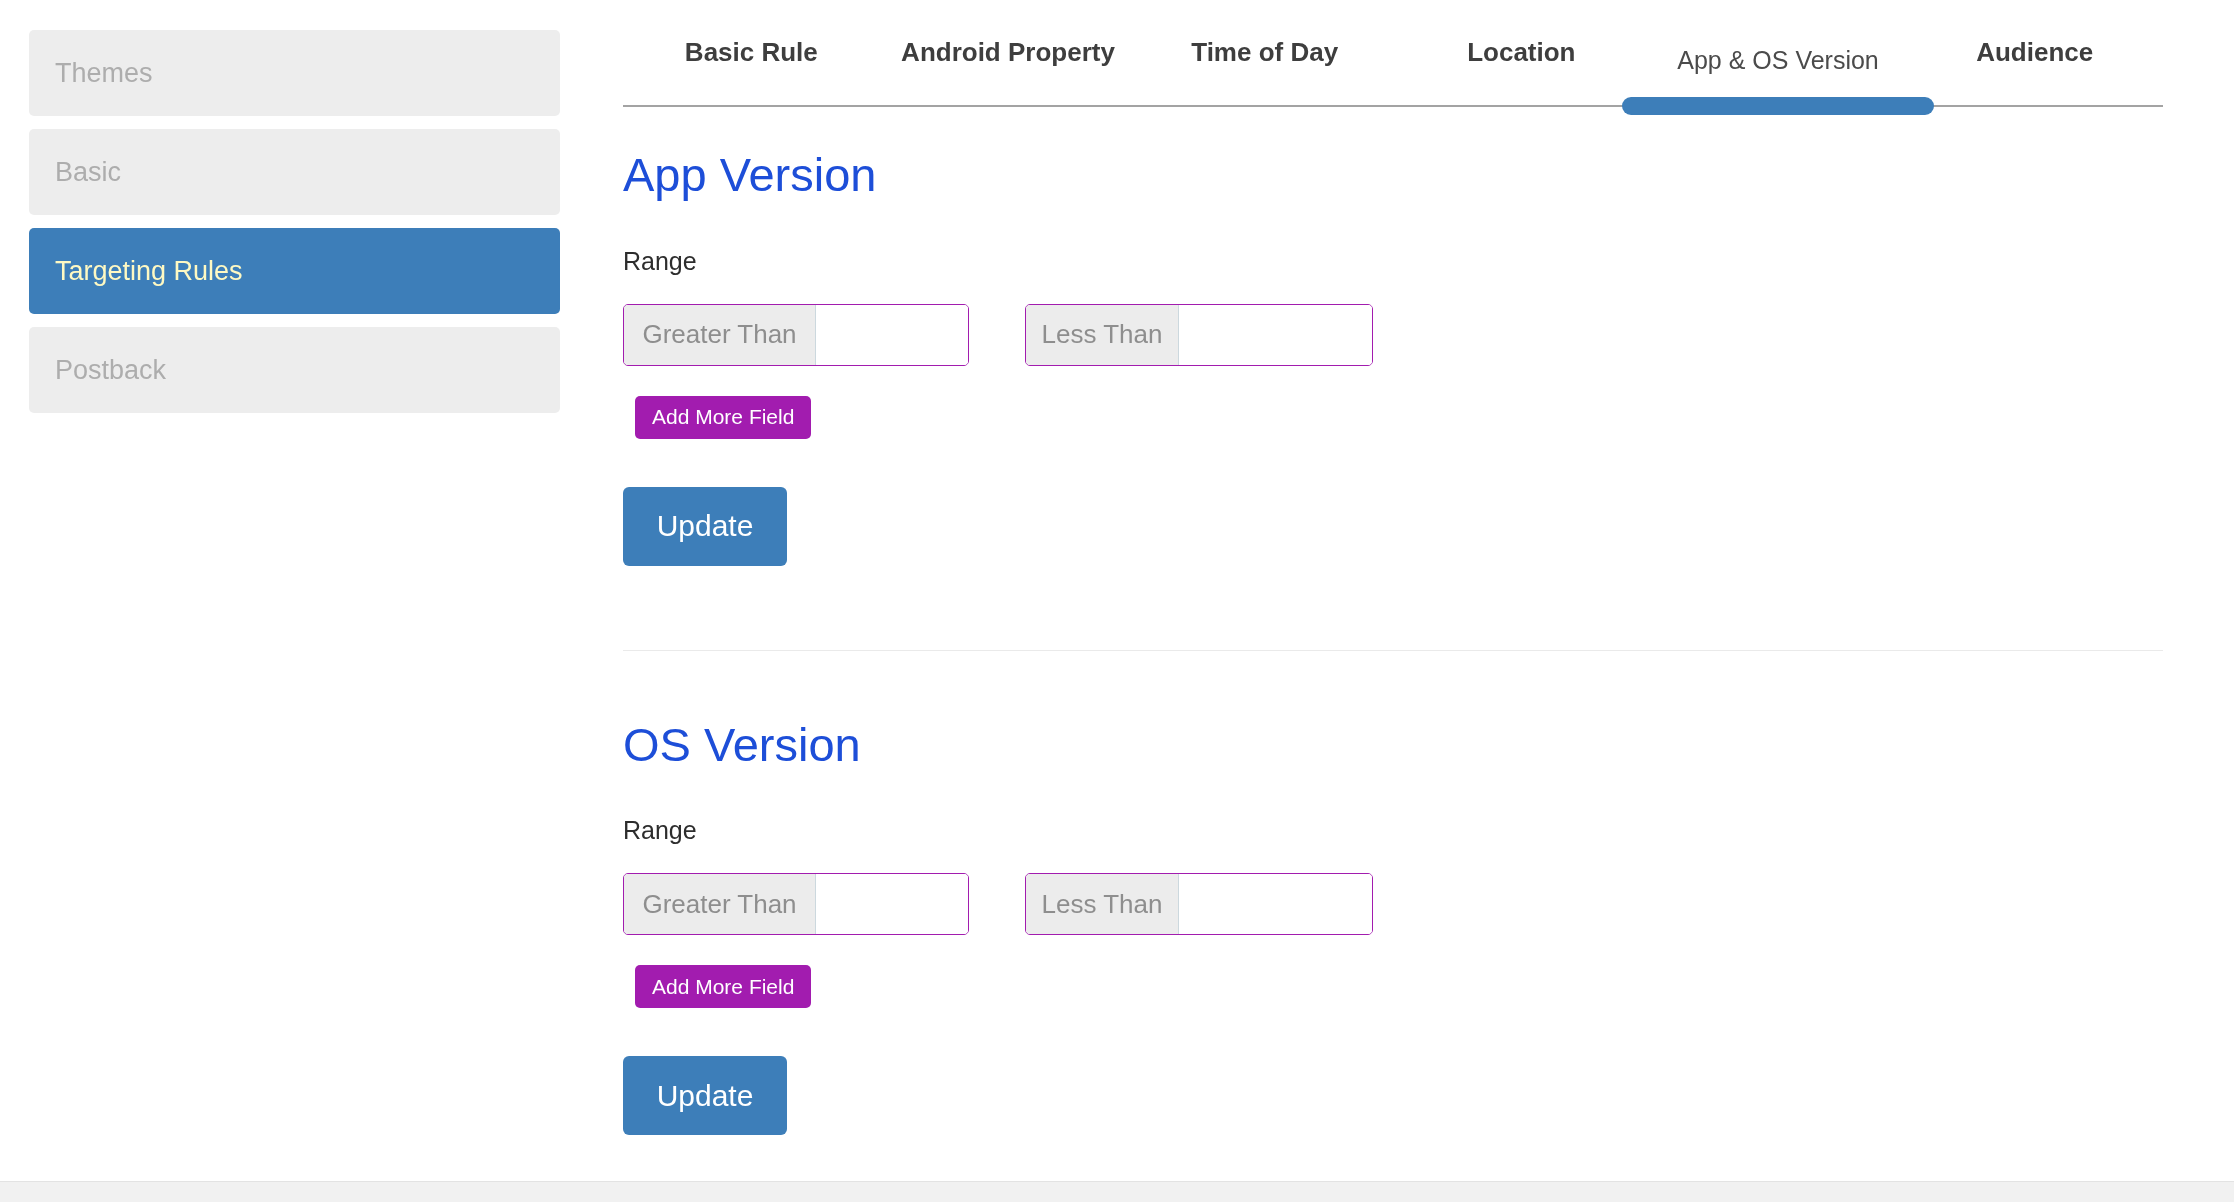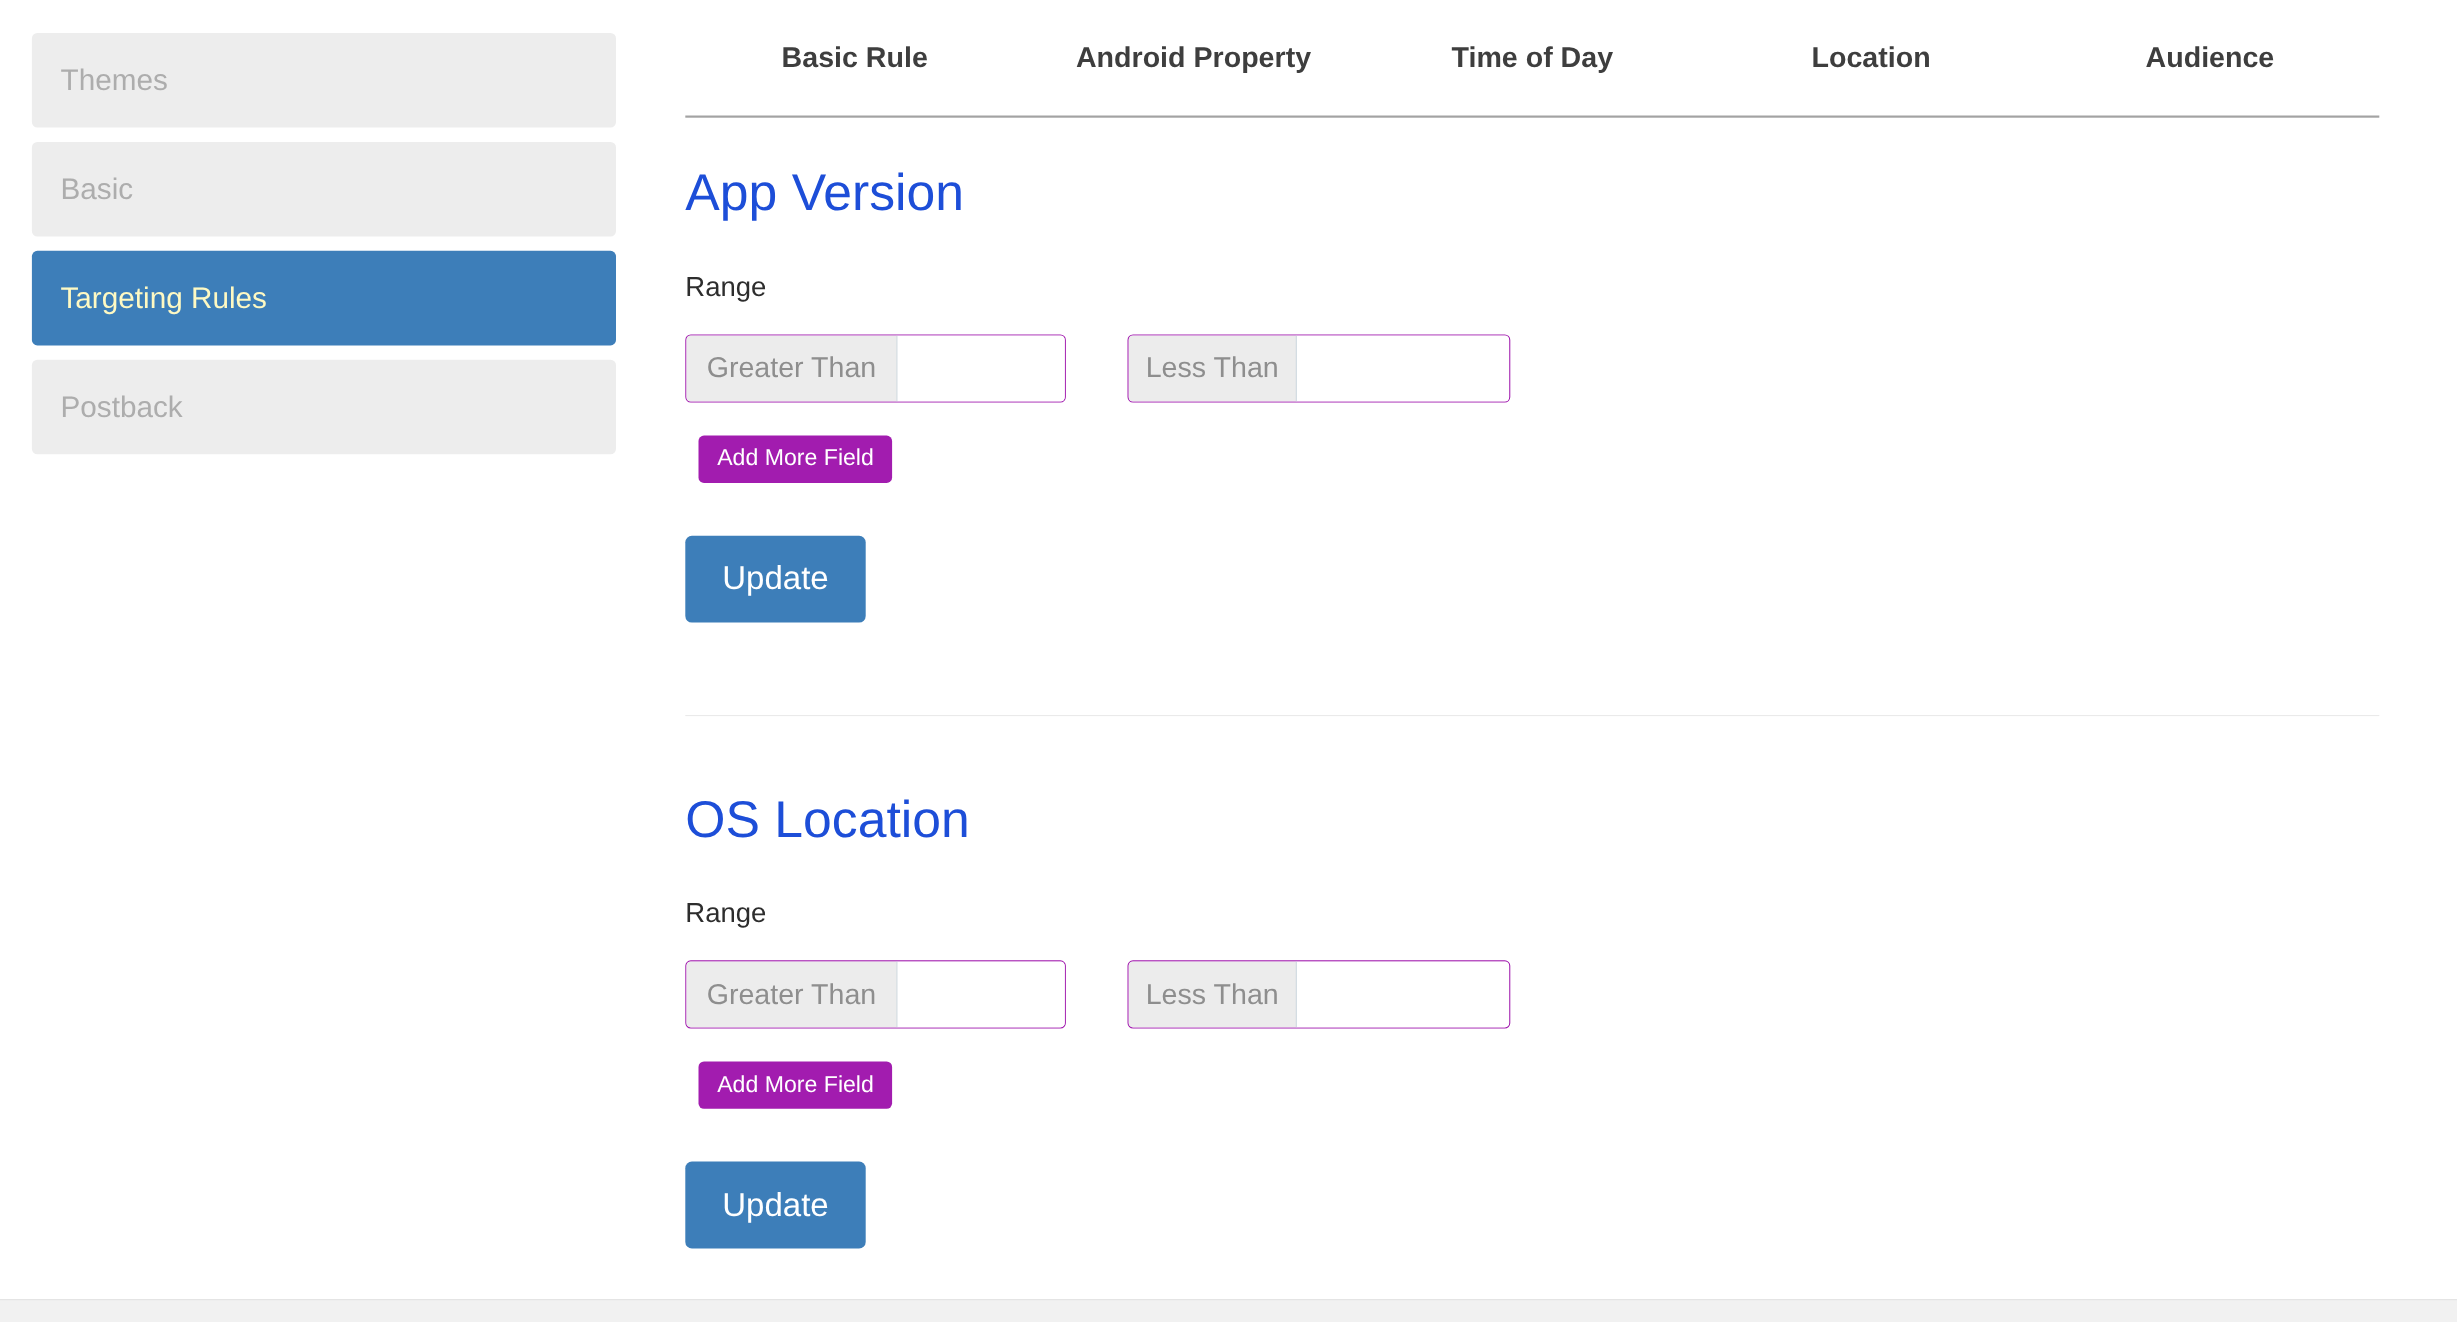--- a/index.html
+++ b/index.html
@@ -126,20 +126,21 @@
   </div>
 </nav>
 
 <main class="main">
 
   <div class="tabs">
     <div class="tab">Basic Rule</div>
     <div class="tab">Android Property</div>
     <div class="tab">Time of Day</div>
     <div class="tab">Location</div>
+    <div class="tab active">App &amp; OS Version</div>
     <div class="tab">Audience</div>
   </div>
 
   <section class="section">
     <h1 class="section-title">App Version</h1>
     <div class="range-label">Range</div>
 
     <div class="fields-row">
       <div class="input-group">
         <span class="ig-label w-label-g">Greater Than</span>
@@ -152,21 +153,21 @@
     </div>
 
     <button class="add-more">Add More Field</button>
 
     <button class="update">Update</button>
 
     <div class="divider"></div>
   </section>
 
   <section class="section second">
-    <h1 class="section-title">OS Location</h1>
+    <h1 class="section-title">OS Version</h1>
     <div class="range-label">Range</div>
 
     <div class="fields-row">
       <div class="input-group">
         <span class="ig-label w-label-g">Greater Than</span>
         <input class="ig-input w-input-g" type="text" value="" style="">
       </div>
       <div class="input-group">
         <span class="ig-label w-label-l">Less Than</span>
         <input class="ig-input w-input-l" type="text" value="" style="">

